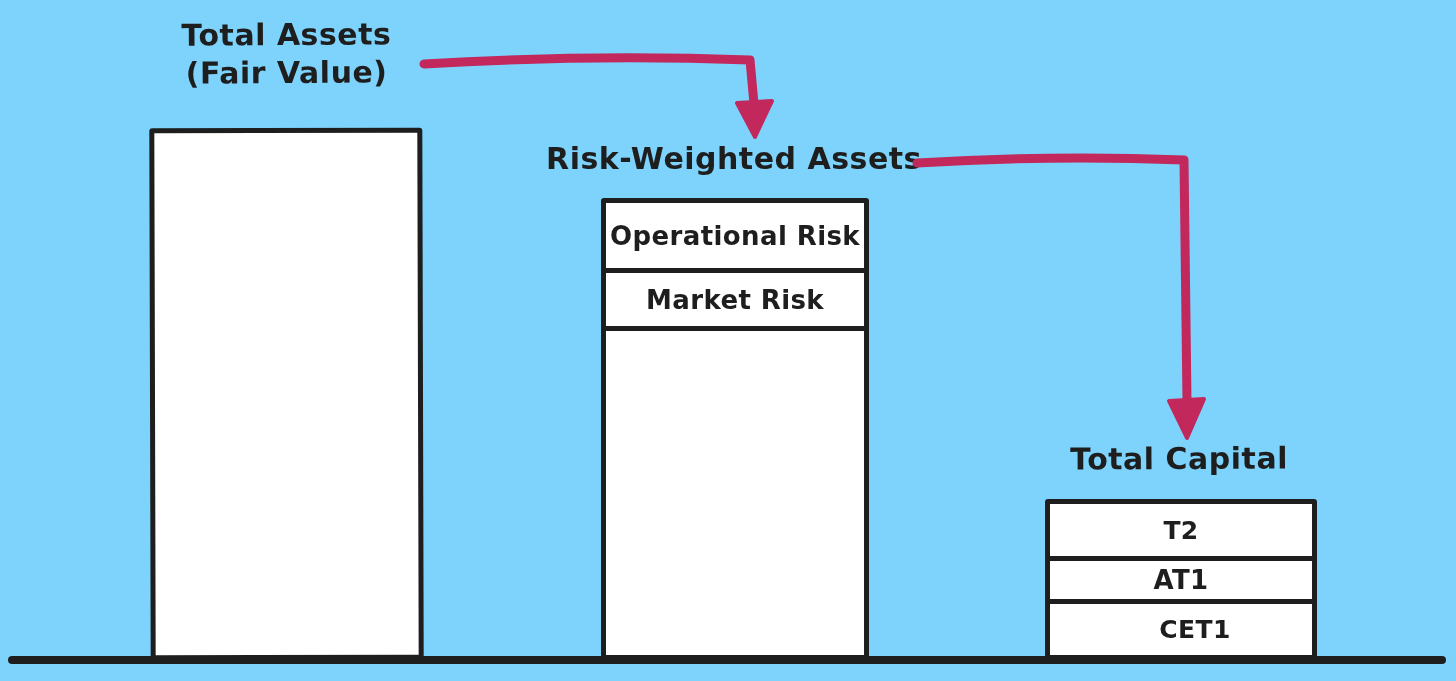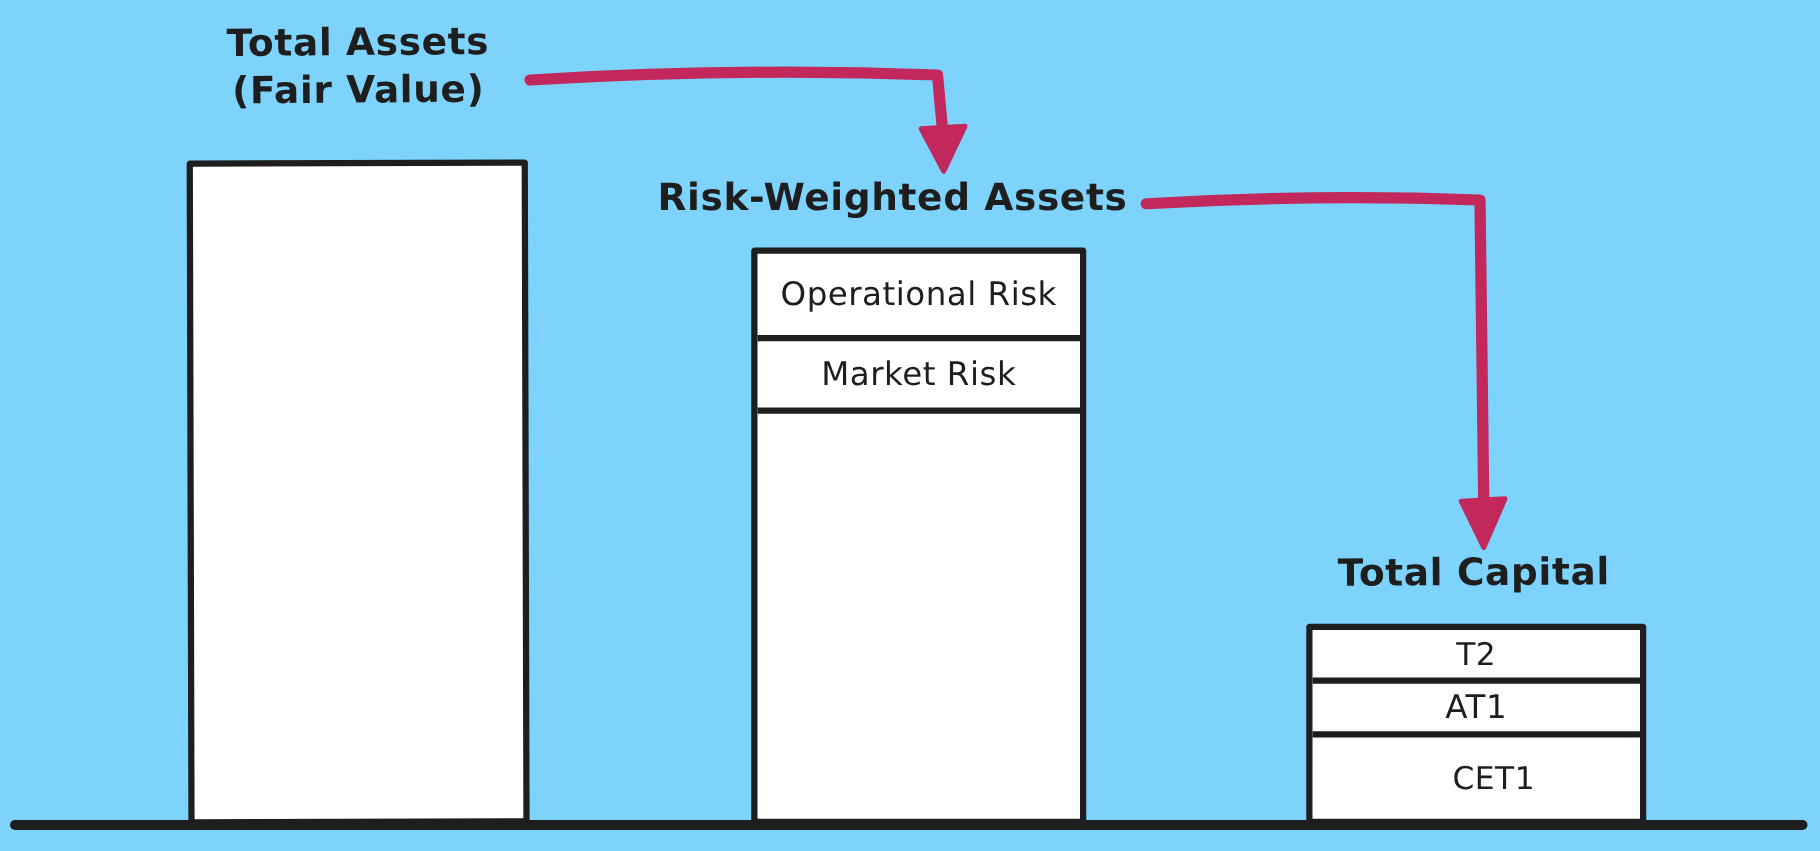--- a/index.html
+++ b/index.html
@@ -37,31 +37,31 @@
   }
   .bar-left  { left: 150px; top: 128px; width: 273px; height: 532px; transform: rotate(-0.15deg); }
   .bar-mid   { left: 601px; top: 198px; width: 268px; height: 462px; }
   .bar-right { left: 1045px; top: 499px; width: 272px; height: 161px; }
   .seg {
     box-sizing: border-box;
     display: flex;
     align-items: center;
     justify-content: center;
     font-size: 26px;
-    font-weight: 400;
+    font-weight: 700;
     letter-spacing: 0.4px;
     text-align: center;
     color: #1e1e1e;
   }
   .seg.divided { border-bottom: 5px solid #1e1e1e; }
   .seg-op     { height: 70px; }
   .seg-mkt    { height: 58px; }
   .seg-credit { flex: 1; line-height: 1.35; }
   .seg-credit .seg-text { max-width: 175px; }
-  .seg-t2   { height: 43px; font-size: 25px; }
+  .seg-t2   { height: 57px; font-size: 25px; }
   .seg-at1  { height: 43px; font-size: 26px; }
   .seg-cet1 { flex: 1; font-size: 25px; padding-left: 28px; }
   .baseline {
     position: absolute;
     left: 8px;
     top: 656px;
     width: 1438px;
     height: 8px;
     background: #1e1e1e;
     border-radius: 4px;
@@ -69,21 +69,21 @@
   }
   .arrows {
     position: absolute;
     left: 0; top: 0;
     width: 1456px;
     height: 681px;
     z-index: 2;
     pointer-events: none;
   }
   #lbl-total-assets  { left: 150px; top: 16px;  width: 273px; transform: rotate(-0.4deg); }
-  #lbl-rwa           { left: 514px; top: 140px; width: 400px; }
+  #lbl-rwa           { left: 534px; top: 140px; width: 400px; }
   #lbl-total-capital { left: 1029px; top: 440px; width: 300px; transform: rotate(-0.3deg); }
 </style>
 </head>
 <body>
 
 <div class="canvas">
 
   <svg class="arrows" viewBox="0 0 1456 681" xmlns="http://www.w3.org/2000/svg">
     <g stroke="#c2285c" fill="#c2285c">
       <path d="M 424 64 Q 590 54 750 60 L 754 104" fill="none" stroke-width="9" stroke-linecap="round" stroke-linejoin="round"></path>

